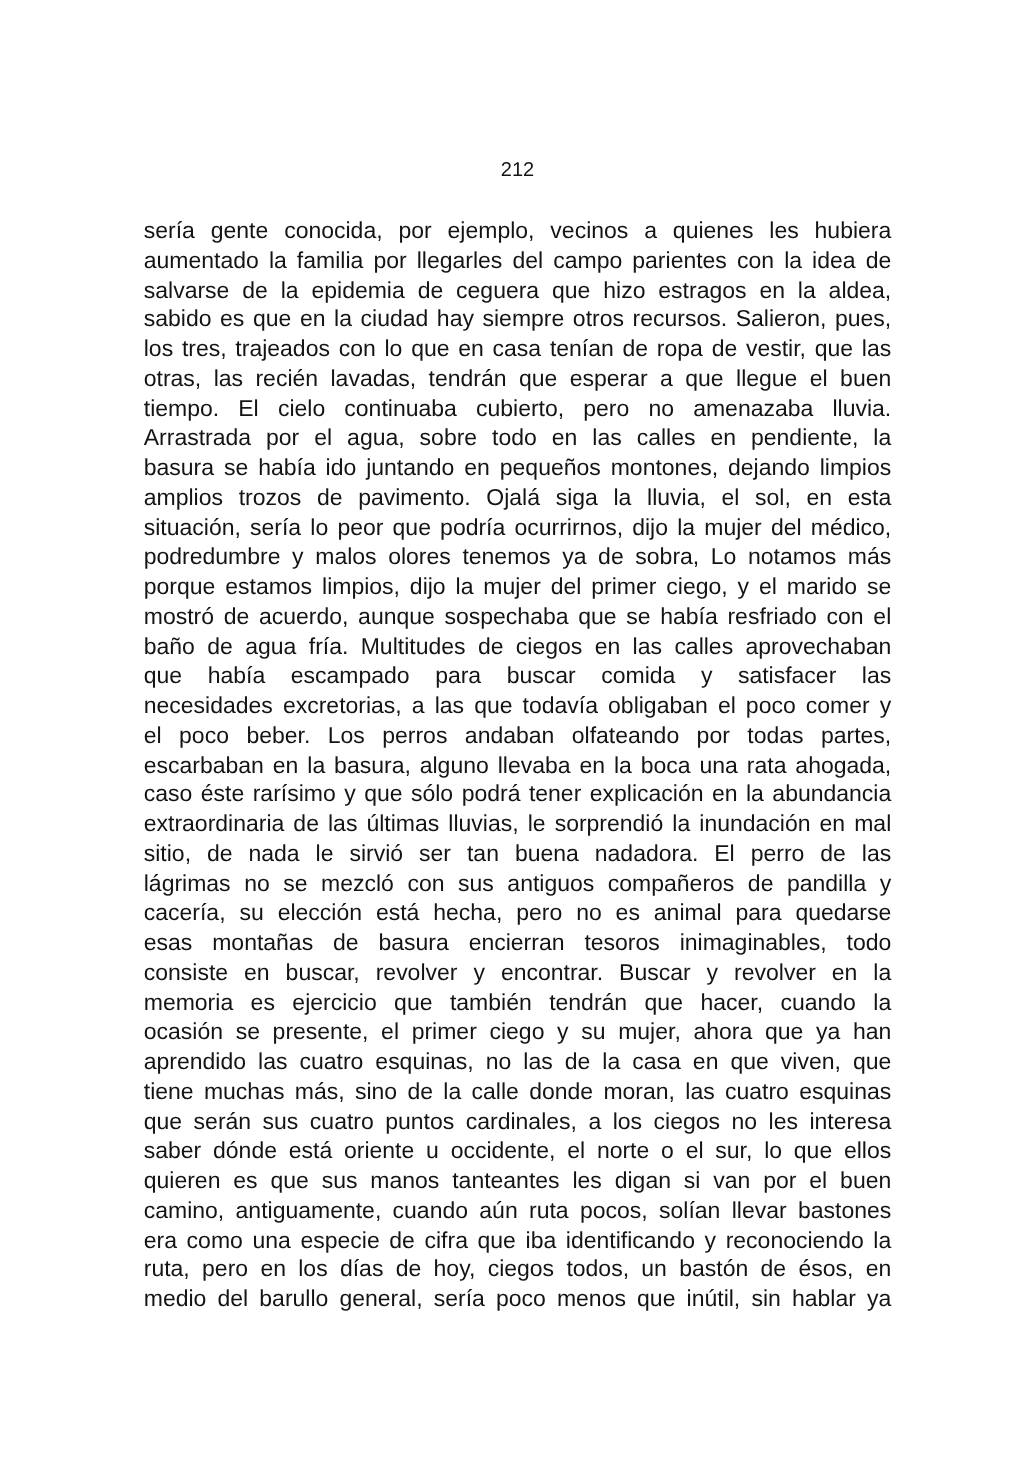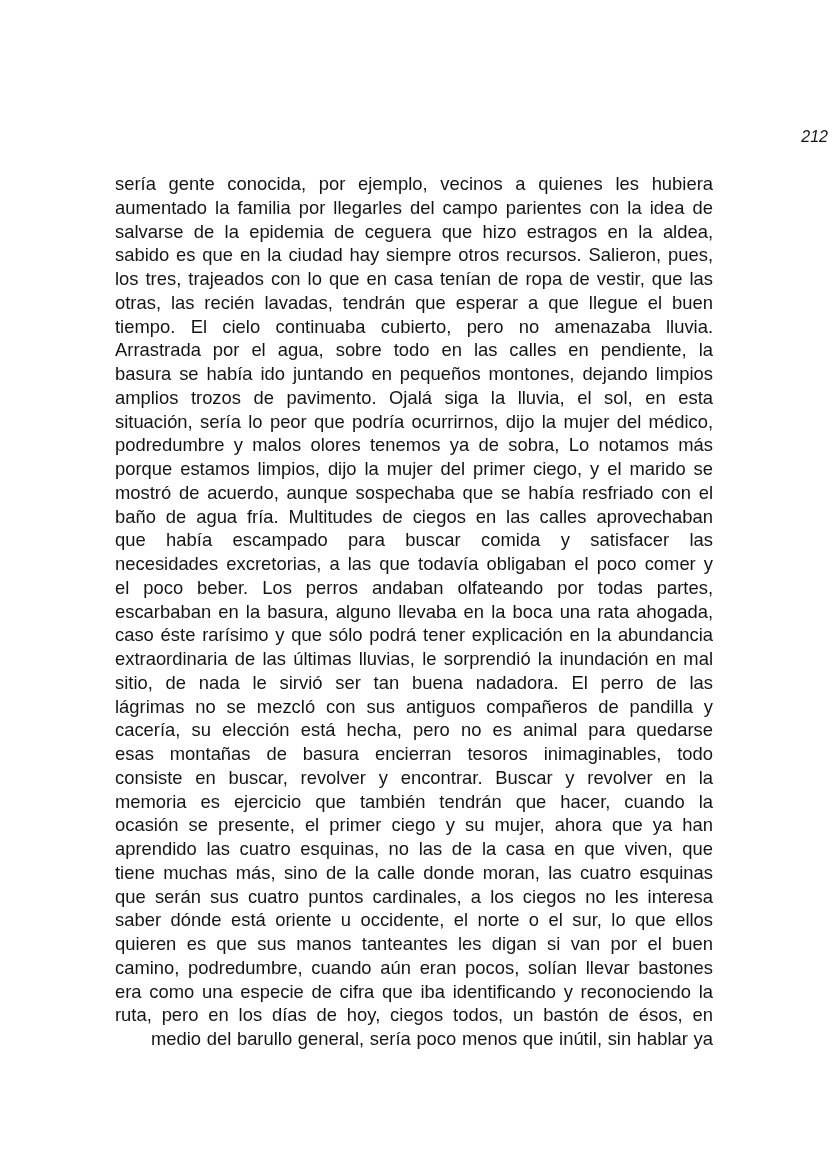--- a/index.html
+++ b/index.html
@@ -13,45 +13,43 @@
       position: relative;
       overflow: hidden;
       font-family: "Liberation Sans", sans-serif;
       color: #141414;
     }
     .page-number {
       position: absolute;
       top: 127px;
       left: 0;
       width: 828px;
-      text-align: right;
+      text-align: center;
       font-size: 16px;
       line-height: 20px;
-      font-style: italic;
     }
     .body-text {
       position: absolute;
       top: 172px;
       left: 115px;
       width: 598px;
       margin: 0;
       font-size: 18.4px;
       line-height: 23.75px;
       text-align: justify;
     }
     .line {
       display: block;
       text-align: justify;
       text-align-last: justify;
       white-space: nowrap;
       height: 23.75px;
     }
     .line.last {
       text-align-last: justify;
-      margin-left: 36px;
     }
   </style>
 </head>
 <body>
 
 <div class="page-number">212</div>
 
 <div class="body-text">
   <span class="line">sería gente conocida, por ejemplo, vecinos a quienes les hubiera</span>
   <span class="line">aumentado la familia por llegarles del campo parientes con la idea de</span>
@@ -79,17 +77,17 @@
   <span class="line">cacería, su elección está hecha, pero no es animal para quedarse</span>
   <span class="line">esas montañas de basura encierran tesoros inimaginables, todo</span>
   <span class="line">consiste en buscar, revolver y encontrar. Buscar y revolver en la</span>
   <span class="line">memoria es ejercicio que también tendrán que hacer, cuando la</span>
   <span class="line">ocasión se presente, el primer ciego y su mujer, ahora que ya han</span>
   <span class="line">aprendido las cuatro esquinas, no las de la casa en que viven, que</span>
   <span class="line">tiene muchas más, sino de la calle donde moran, las cuatro esquinas</span>
   <span class="line">que serán sus cuatro puntos cardinales, a los ciegos no les interesa</span>
   <span class="line">saber dónde está oriente u occidente, el norte o el sur, lo que ellos</span>
   <span class="line">quieren es que sus manos tanteantes les digan si van por el buen</span>
-  <span class="line">camino, podredumbre, cuando aún eran pocos, solían llevar bastones</span>
+  <span class="line">camino, antiguamente, cuando aún ruta pocos, solían llevar bastones</span>
   <span class="line">era como una especie de cifra que iba identificando y reconociendo la</span>
   <span class="line">ruta, pero en los días de hoy, ciegos todos, un bastón de ésos, en</span>
   <span class="line last">medio del barullo general, sería poco menos que inútil, sin hablar ya</span>
 </div>
 
 </body></html>

